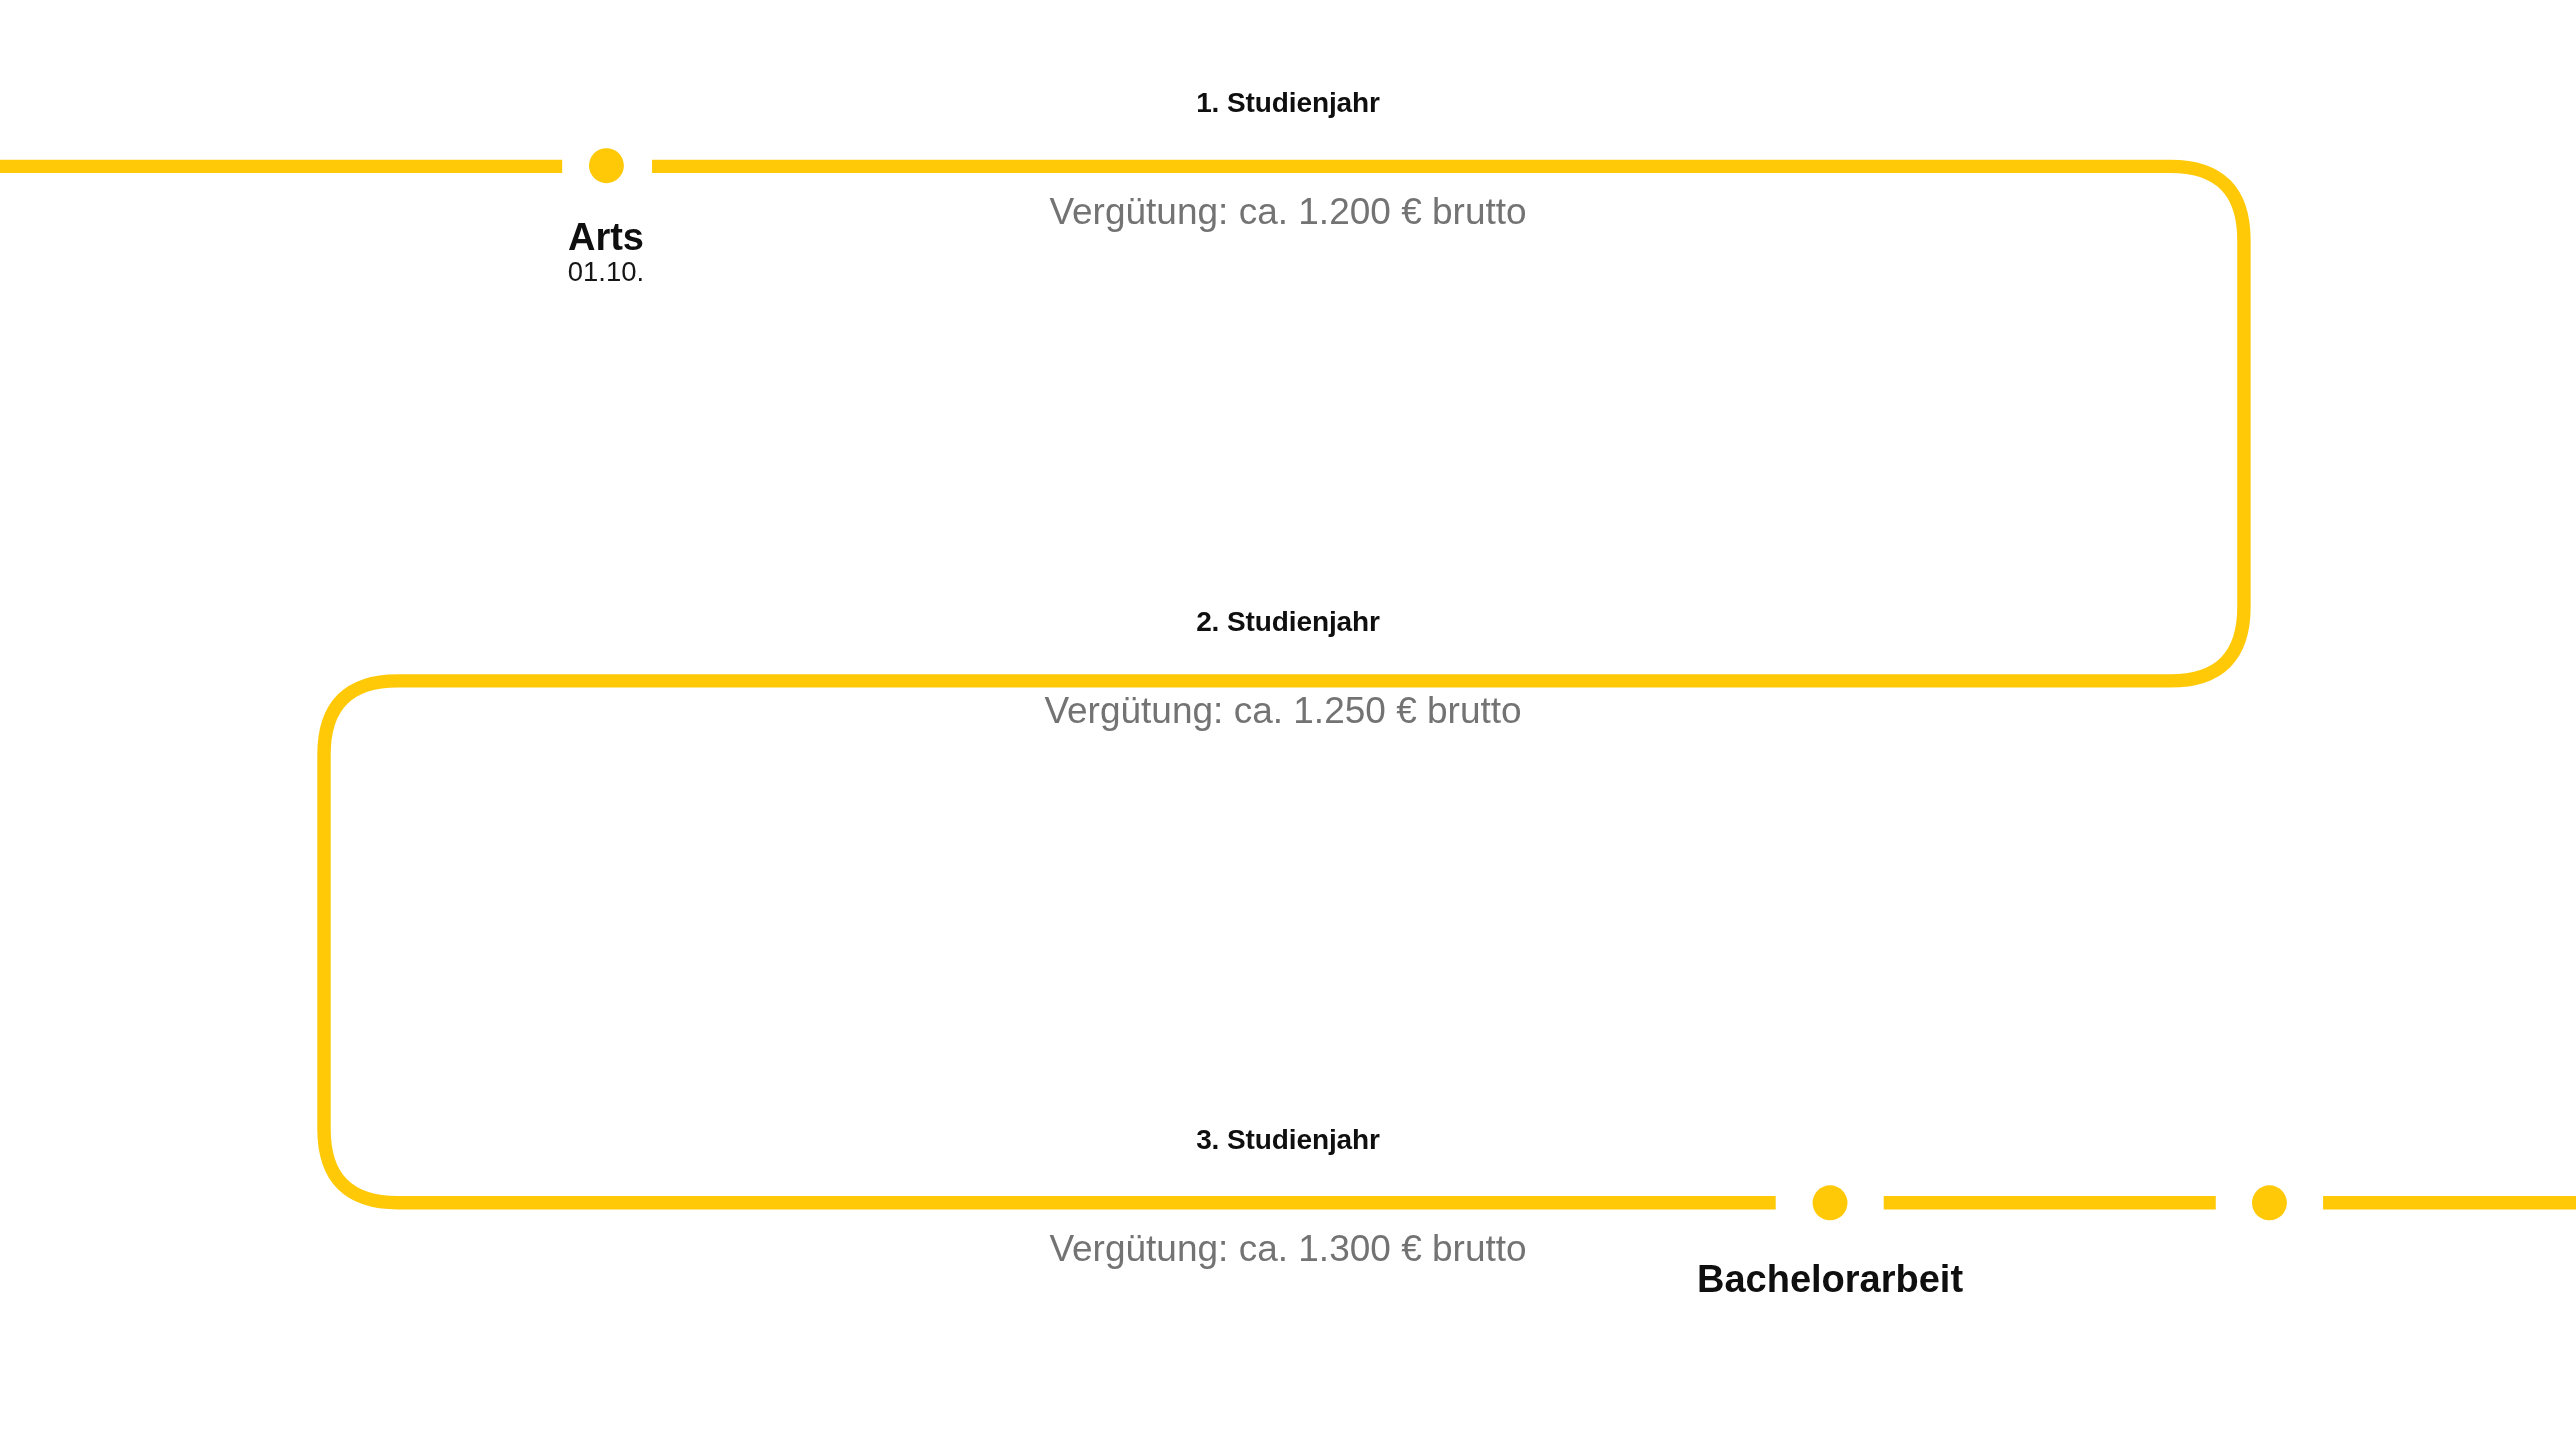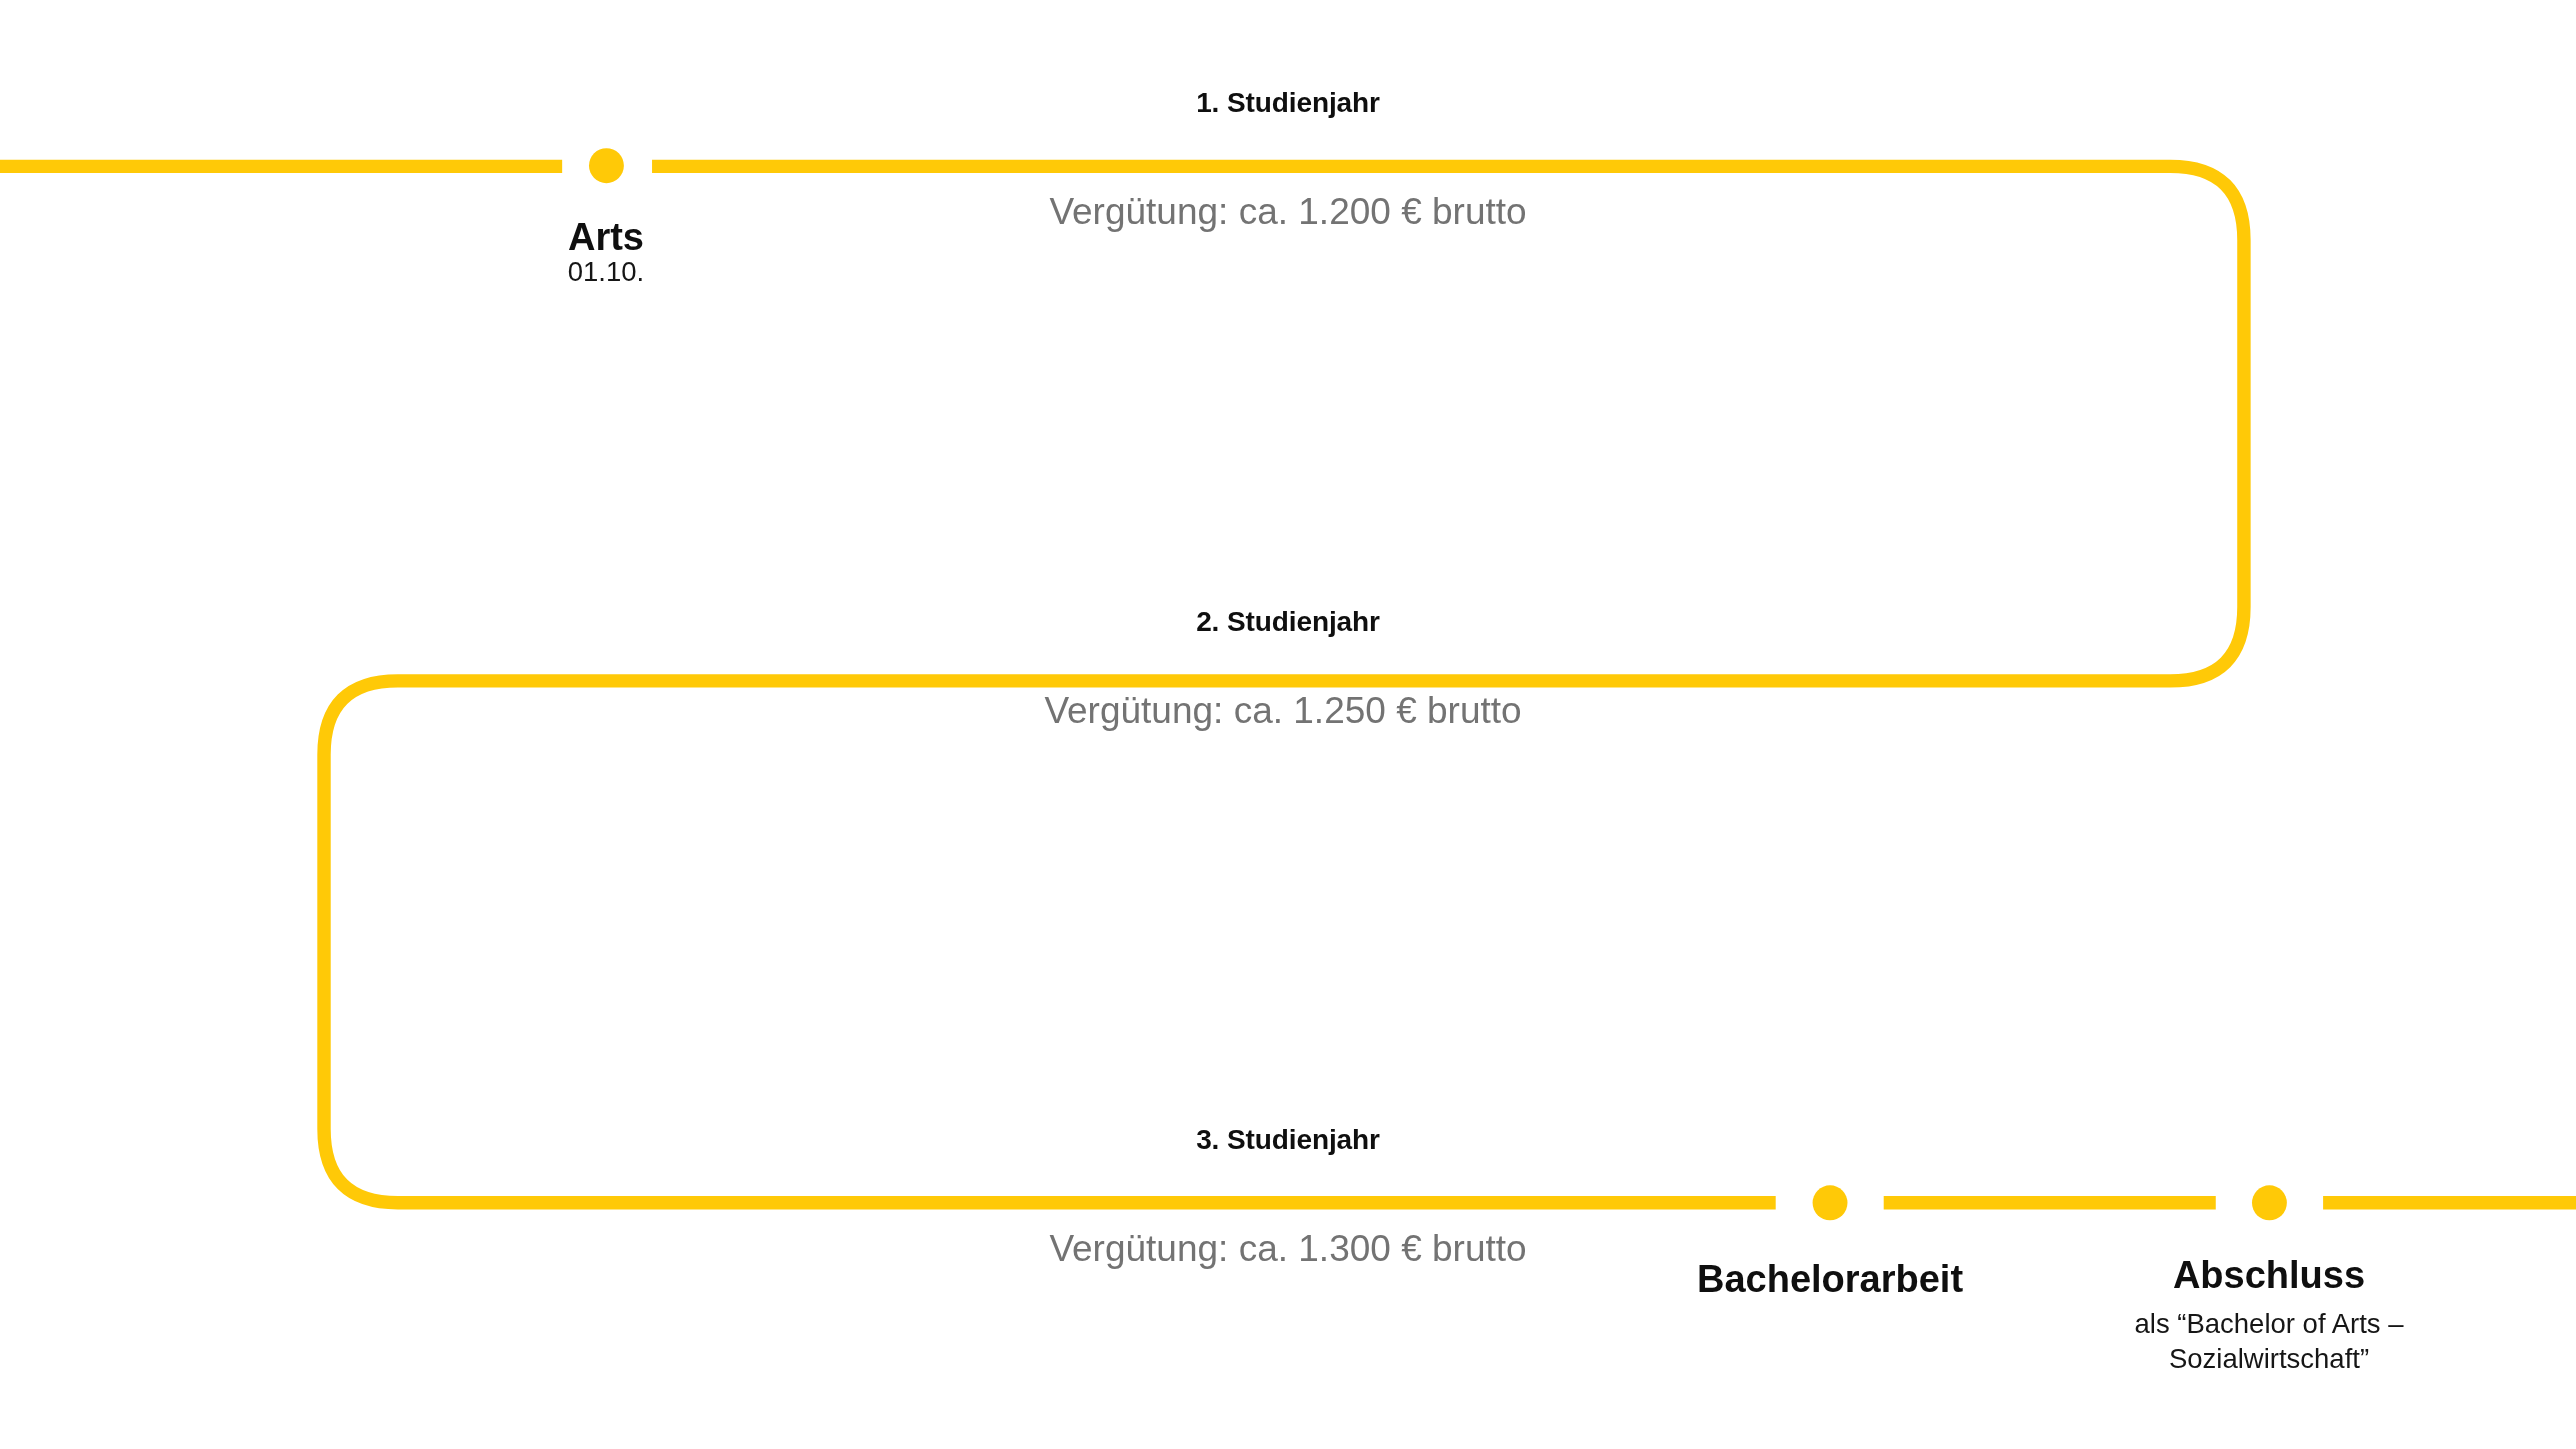--- a/index.html
+++ b/index.html
@@ -111,19 +111,15 @@
 
   <div class="label-block center-x" style="left: 606px; top: 218px;">
     <div class="milestone-title">Arts</div>
     <div class="milestone-sub" style="margin-top: 2px;">01.10.</div>
   </div>
 
   <div class="label-block center-x" style="left: 1830px; top: 1260px;">
     <div class="milestone-title">Bachelorarbeit</div>
   </div>
 
-  <div class="label-block center-x" style="left: 2269px; top: 1256px;">
-    <div class="milestone-title">Abschluss</div>
-    <div class="milestone-sub two-line" style="margin-top: 12px; width: 288px;">als “Bachelor of Arts – Sozialwirtschaft”</div>
-  </div>
 
 </div>
 
 
 </body></html>

